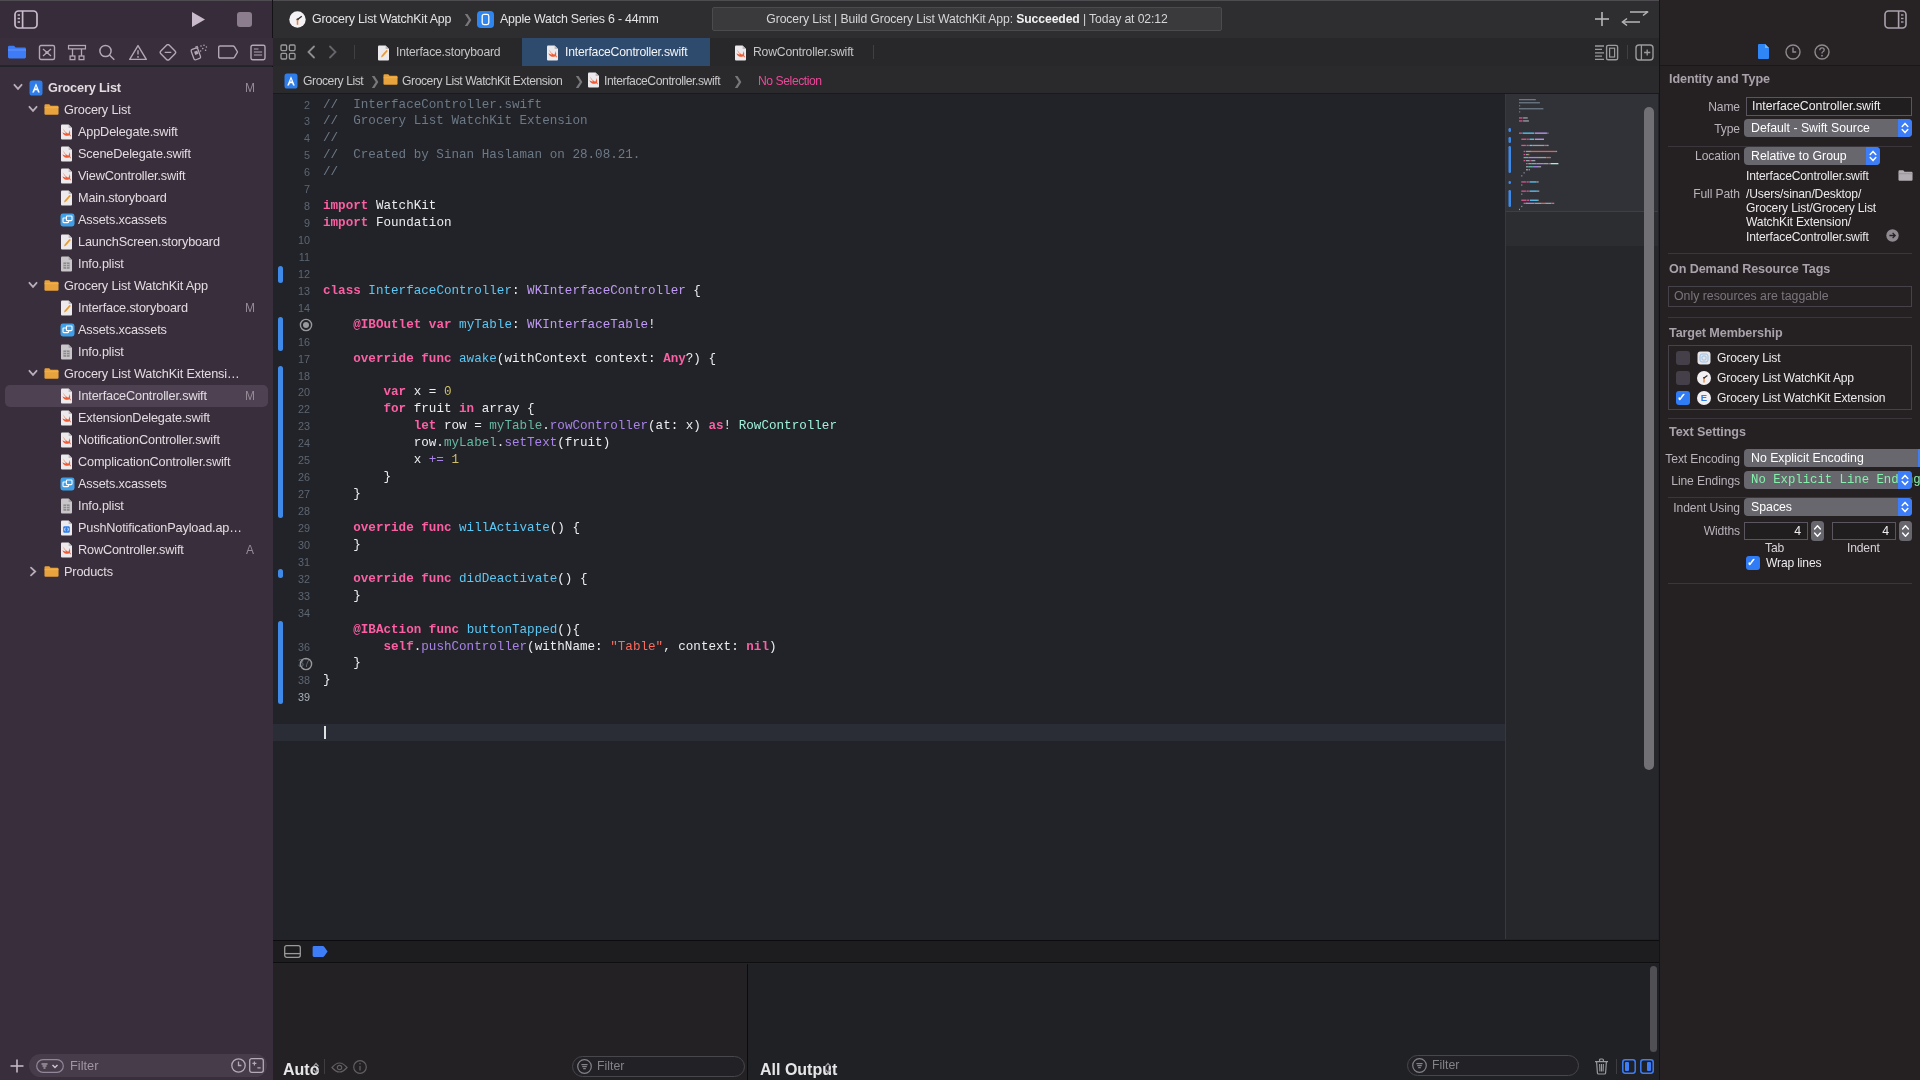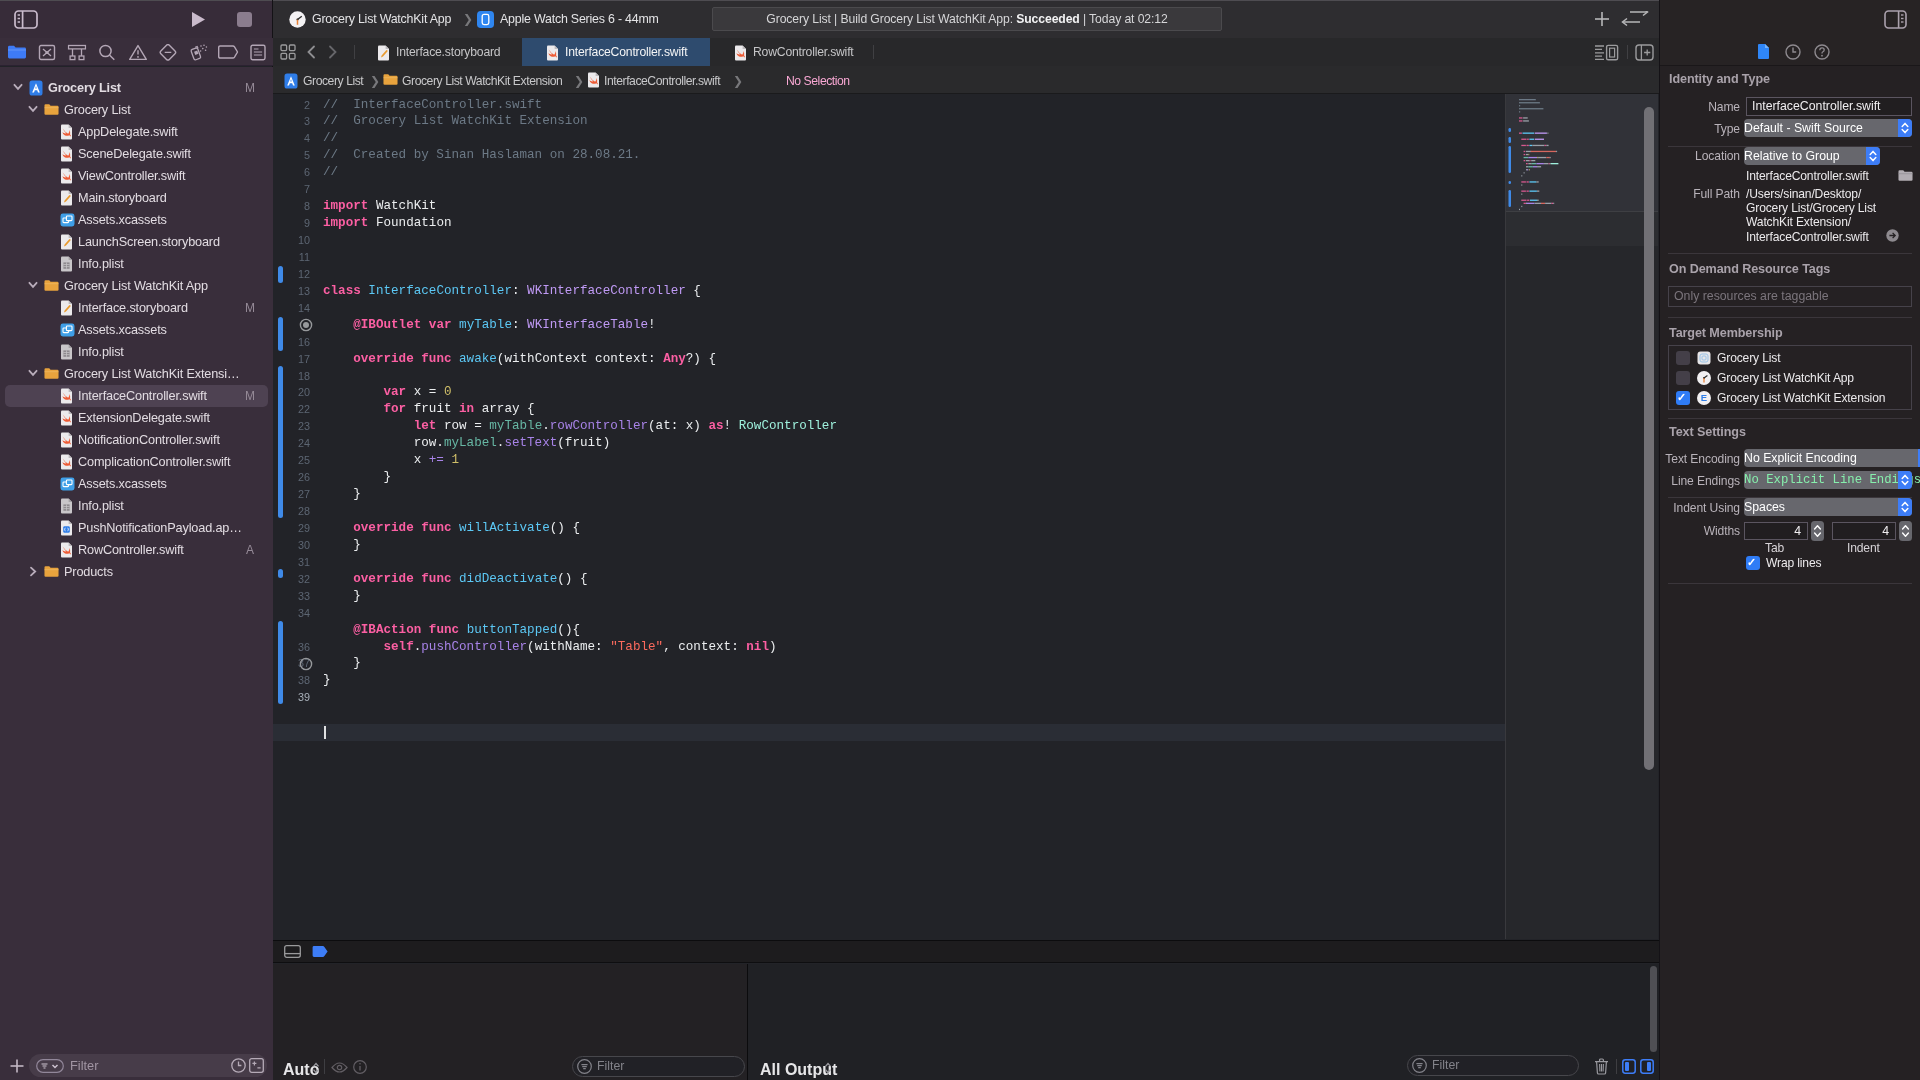--- a/index.html
+++ b/index.html
@@ -50,21 +50,21 @@
 #sbthumb{left:1644px;top:107px;width:10px;height:663px;border-radius:5px;background:#717075}
 
 #insp{left:1660px;top:38px;width:260px;height:1042px;background:#252123}
 #insptabs{left:1660px;top:38px;width:260px;height:28px;background:#272324;border-bottom:1px solid #1a1719}
 .ihdr{position:absolute;color:#a9a2aa;font-size:12.6px;letter-spacing:-0.1px;font-weight:700;white-space:nowrap}
 .ilab{position:absolute;color:#b9b3ba;font-size:12.1px;letter-spacing:-0.1px;text-align:right;white-space:nowrap}
 .ival{position:absolute;color:#eceaec;font-size:12.1px;letter-spacing:-0.15px;white-space:nowrap}
 .idiv{position:absolute;left:1668px;width:244px;height:1px;background:#3b363b}
 .ifield{position:absolute;background:#211e20;border:1px solid #5b5560;color:#f0eef0;font-size:12.3px;white-space:nowrap}
 .dd{position:absolute;left:1744px;width:168px;height:18px;background:#67676d;border-radius:4px;color:#fff;
- font-size:12.3px;line-height:18px;white-space:nowrap}
+ font-size:12.3px;line-height:18px;padding-left:7px;white-space:nowrap}
 .ddcap{position:absolute;right:0;top:0;width:14px;height:18px;background:#3d7df7;border-radius:0 4px 4px 0}
 .cbx{position:absolute;width:14px;height:14px;border-radius:3px}
 .cbx.off{background:#443f48}
 .cbx.on{background:#2f7cf6}
 .ckm{position:absolute;left:1px;top:0px;color:#fff;font-size:11px;font-weight:700}
 
 #dbgtop{left:273px;top:940px;width:1386px;height:23px;background:#1d1c1e;border-top:1px solid #0c0c0e;border-bottom:1px solid #0e0e10}
 #dbgL{left:273px;top:964px;width:474px;height:116px;background:#232124}
 #dbgR{left:748px;top:964px;width:911px;height:116px;background:#202125}
 #dbgdiv{left:747px;top:964px;width:1px;height:116px;background:#0b0b0d}
@@ -456,21 +456,21 @@
     </svg>
 <div class="abs jtxt" style="left:402px">Grocery List WatchKit Extension</div>
 <div class="abs crumbsep" style="left:574px;top:74px">❯</div>
 <svg class="abs" style="left:587px;top:72px" width="13" height="16" viewBox="0 0 13 16">
 <path d="M1 1.5 Q1 .5 2 .5 L8.6 .5 L12 4 L12 14.5 Q12 15.5 11 15.5 L2 15.5 Q1 15.5 1 14.5 Z" fill="#eceaec"></path>
 <path d="M8.6 .5 L12 4 L8.6 4 Z" fill="#bdbabd"></path>
 <path d="M2.7 4.6 Q4.8 8 8.2 9.8 Q9.7 8.4 9.4 6 Q10.8 8.4 10.1 10.6 Q10.9 11.5 11.1 12.4 Q10 12 9.3 11.3 Q6.9 12.4 4.7 11.2 Q2.9 10.2 2.4 8.2 Q4.3 9.6 6.3 9.6 Q3.9 7.2 2.7 4.6 Z" fill="#ee5b35"></path>
     </svg>
 <div class="abs jtxt" style="left:604px">InterfaceController.swift</div>
 <div class="abs crumbsep" style="left:733px;top:74px">❯</div>
-<div class="abs jtxt" style="left:786px;color:#f9a8d4">No Selection</div>
+<div class="abs jtxt" style="left:758px;color:#ec4899">No Selection</div>
 <div class="abs" id="curline"></div>
 <div class="abs" id="code">
       <div class="row"><span class="ln">2</span><span class="cd"><i class="c">//  InterfaceController.swift</i></span></div>
       <div class="row"><span class="ln">3</span><span class="cd"><i class="c">//  Grocery List WatchKit Extension</i></span></div>
       <div class="row"><span class="ln">4</span><span class="cd"><i class="c">//</i></span></div>
       <div class="row"><span class="ln">5</span><span class="cd"><i class="c">//  Created by Sinan Haslaman on 28.08.21.</i></span></div>
       <div class="row"><span class="ln">6</span><span class="cd"><i class="c">//</i></span></div>
       <div class="row"><span class="ln">7</span><span class="cd"></span></div>
       <div class="row"><span class="ln">8</span><span class="cd"><i class="k">import</i> WatchKit</span></div>
       <div class="row"><span class="ln">9</span><span class="cd"><i class="k">import</i> Foundation</span></div>

